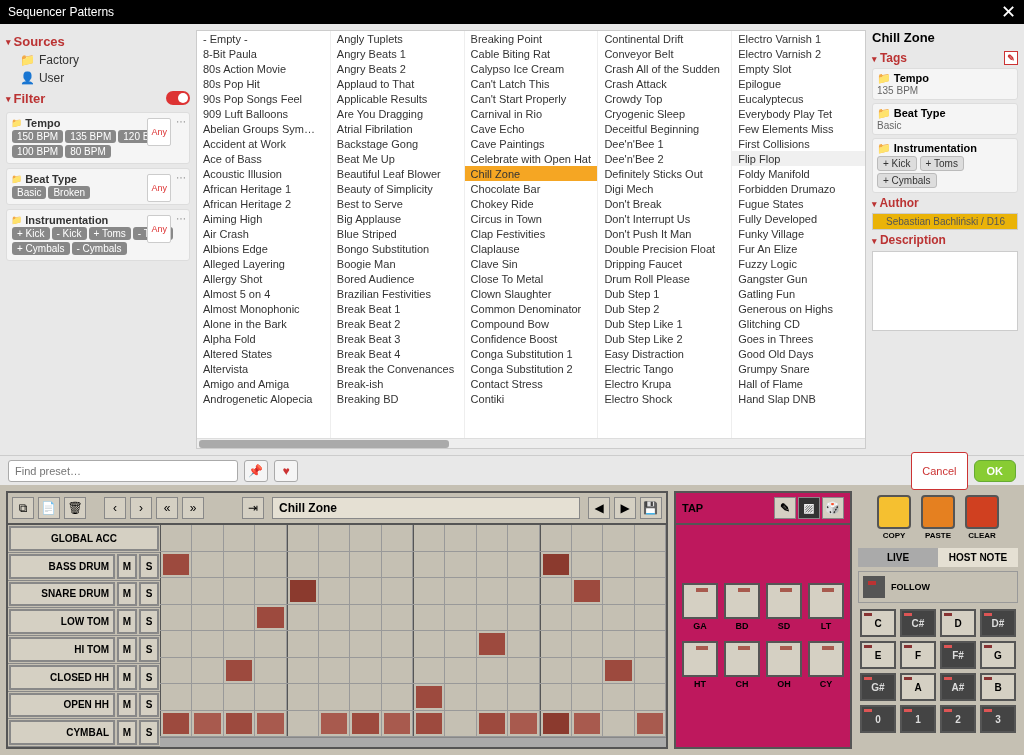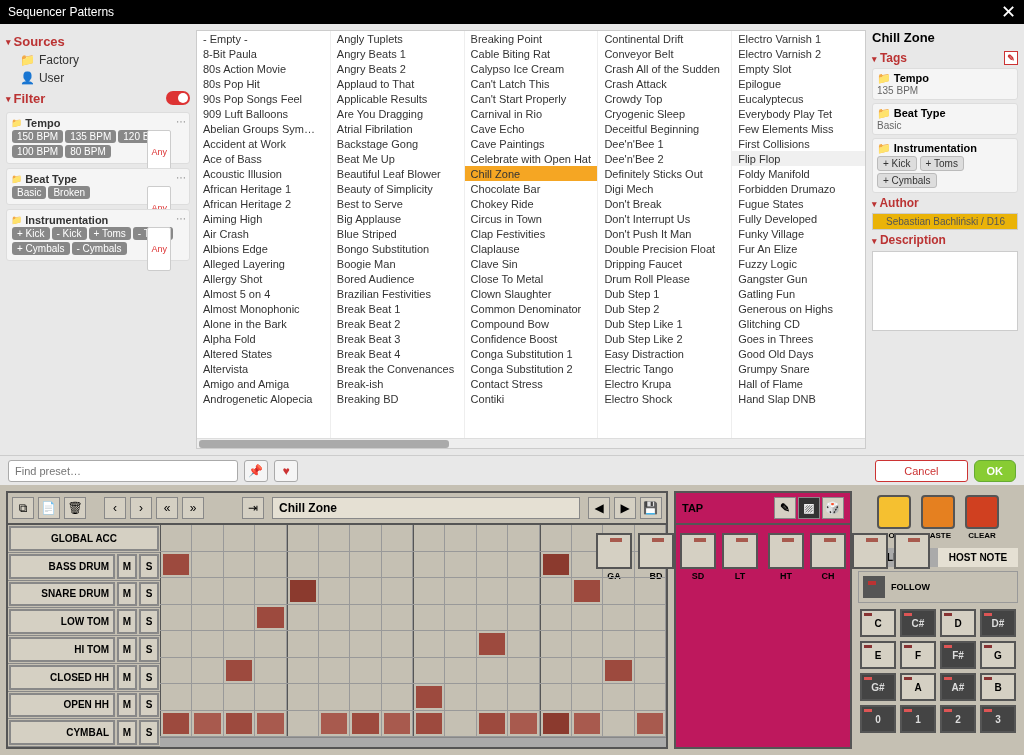--- a/index.html
+++ b/index.html
@@ -15,21 +15,21 @@
 .sidebar-left { width: 196px; padding: 6px; overflow-y: auto; font-size: 12px; }
 .section-title { color: #b33; font-weight: bold; font-size: 13px; margin: 4px 0 2px; display: flex; align-items: center; gap: 3px; }
 .section-title::before { content: "▾"; font-size: 9px; color: #b33; }
 .src-item { padding: 2px 0 2px 14px; color: #333; display: flex; align-items: center; gap: 4px; }
 .filter-head { display: flex; justify-content: space-between; align-items: center; }
 .toggle-red { width: 24px; height: 14px; background: #d33; border-radius: 7px; position: relative; }
 .toggle-red::after { content: ""; position: absolute; right: 2px; top: 2px; width: 10px; height: 10px; background: #fff; border-radius: 50%; }
 .filter-group { background: #f5f5f5; border: 1px solid #ddd; border-radius: 3px; padding: 4px; margin: 4px 0; position: relative; }
 .filter-group-title { font-size: 11px; color: #333; font-weight: bold; display: flex; align-items: center; gap: 3px; }
 .filter-group-title::before { content: "📁"; font-size: 9px; }
-.badge-any { position: absolute; right: 18px; top: 17px; font-size: 9px; background: #fff; border: 1px solid #ccc; padding: 16px 3px; border-radius: 2px; color: #d33; }
+.badge-any { position: absolute; right: 18px; top: 5px; font-size: 9px; background: #fff; border: 1px solid #ccc; padding: 8px 3px; border-radius: 2px; color: #d33; }
 .dots { position: absolute; right: 3px; top: 3px; color: #888; font-size: 10px; }
 .chip { display: inline-block; background: #888; color: #fff; font-size: 10px; padding: 1px 5px; border-radius: 3px; margin: 1px; }
 
 .preset-list { flex: 1; background: #fff; border: 1px solid #ccc; margin: 6px 0 6px 0; overflow: hidden; position: relative; }
 .preset-cols { display: flex; column-gap: 0; height: 100%; }
 .preset-col { flex: 1; font-size: 11px; min-width: 0; border-right: 1px solid #eee; }
 .preset-col:last-child { border-right: none; }
 .preset-item { padding: 1.5px 6px; color: #333; white-space: nowrap; overflow: hidden; text-overflow: ellipsis; cursor: pointer; }
 .preset-item.sel { background: #f5a623; }
 .preset-item.hov { background: #f0f0f0; }
@@ -45,21 +45,21 @@
 .info-group .val { color: #666; font-size: 10px; }
 .chip-info { display: inline-block; background: #ddd; color: #333; font-size: 10px; padding: 1px 5px; border-radius: 3px; margin: 1px 0; border: 1px solid #bbb; }
 .author-box { background: #eab308; border: 1px solid #ccc; padding: 2px 12px; font-size: 10px; color: #555; margin: 3px 0; text-align: right; }
 .desc-box { background: #fff; border: 1px solid #ccc; height: 80px; margin-top: 4px; }
 
 .browser-footer { height: 30px; display: flex; align-items: center; padding: 2px 8px; gap: 6px; background: #e8e8e8; border-top: 1px solid #ccc; }
 .search-input { flex: 0 0 230px; height: 22px; border: 1px solid #aaa; border-radius: 3px; padding: 0 6px; font-size: 11px; }
 .foot-btn { width: 24px; height: 22px; border: 1px solid #aaa; border-radius: 3px; background: #f5f5f5; display: inline-flex; align-items: center; justify-content: center; font-size: 12px; }
 .foot-btn.heart { color: #c33; }
 .spacer { flex: 1; }
-.btn-cancel { height: 22px; padding: 0 28px; border: 1px solid #c33; background: #fff; color: #c33; border-radius: 3px; font-size: 11px; }
+.btn-cancel { height: 38px; padding: 0 10px; border: 1px solid #c33; background: #fff; color: #c33; border-radius: 3px; font-size: 11px; }
 .btn-ok { height: 22px; padding: 0 12px; border: 1px solid #6a3; background: #8c3; color: #fff; border-radius: 6px; font-size: 11px; font-weight: bold; }
 
 
 .sequencer { height: 270px; display: flex; background: #c5c0b3; padding: 6px; gap: 6px; }
 .seq-main { flex: 1; border: 2px solid #555; background: #c5c0b3; display: flex; flex-direction: column; }
 .seq-toolbar { height: 32px; display: flex; align-items: center; gap: 4px; padding: 2px 4px; border-bottom: 2px solid #555; }
 .tbtn { width: 22px; height: 22px; border: 1px solid #888; background: #d5d0c3; display: inline-flex; align-items: center; justify-content: center; font-size: 12px; }
 .seq-name { flex: 1; background: #e5e0d3; border: 1px solid #888; height: 22px; padding: 2px 6px; font-size: 12px; font-weight: bold; margin: 0 4px; display: flex; align-items: center; }
 .seq-body { flex: 1; display: flex; }
 .track-labels { width: 152px; display: flex; flex-direction: column; }
@@ -71,21 +71,21 @@
 .cell { flex: 1; border-right: 1px solid #999; position: relative; }
 .cell:nth-child(4n+1) { border-left: 1px solid #555; }
 .cell.on::after { content: ""; position: absolute; inset: 2px; background: #8b3a2e; }
 .cell.on-dim::after { content: ""; position: absolute; inset: 2px; background: #a85a4e; }
 .cell.med::after { content: ""; position: absolute; inset: 2px; background: #9d4a3e; }
 .grid-scroll { height: 10px; background: #aaa; border-top: 1px solid #888; }
 
 .tap-panel { width: 178px; border: 2px solid #555; background: #be185d; display: flex; flex-direction: column; }
 .tap-head { height: 32px; border-bottom: 2px solid #555; display: flex; align-items: center; padding: 0 6px; font-size: 11px; font-weight: bold; justify-content: space-between; }
 .tap-icons { display: flex; gap: 2px; }
-.tap-body { flex: 1; padding: 8px; display: flex; gap: 10px; justify-content: center; }
+.tap-body { flex: 1; padding: 8px; display: flex; flex-direction: column; gap: 10px; justify-content: center; }
 .pad-row { display: flex; gap: 6px; justify-content: center; }
 .pad-cell { display: flex; flex-direction: column; align-items: center; gap: 2px; }
 .pad { width: 36px; height: 36px; border: 2px solid #555; background: #d5d0c3; position: relative; }
 .pad::before { content: ""; position: absolute; top: 3px; left: 12px; width: 12px; height: 4px; background: #a85a4e; }
 .pad-lbl { font-size: 9px; font-weight: bold; }
 
 .right-ctrl { width: 160px; display: flex; flex-direction: column; gap: 4px; }
 .cps-row { display: flex; gap: 10px; justify-content: center; padding: 4px 0; }
 .cps-item { display: flex; flex-direction: column; align-items: center; gap: 2px; }
 .cps-btn { width: 34px; height: 34px; border: 2px solid #555; border-radius: 4px; }

